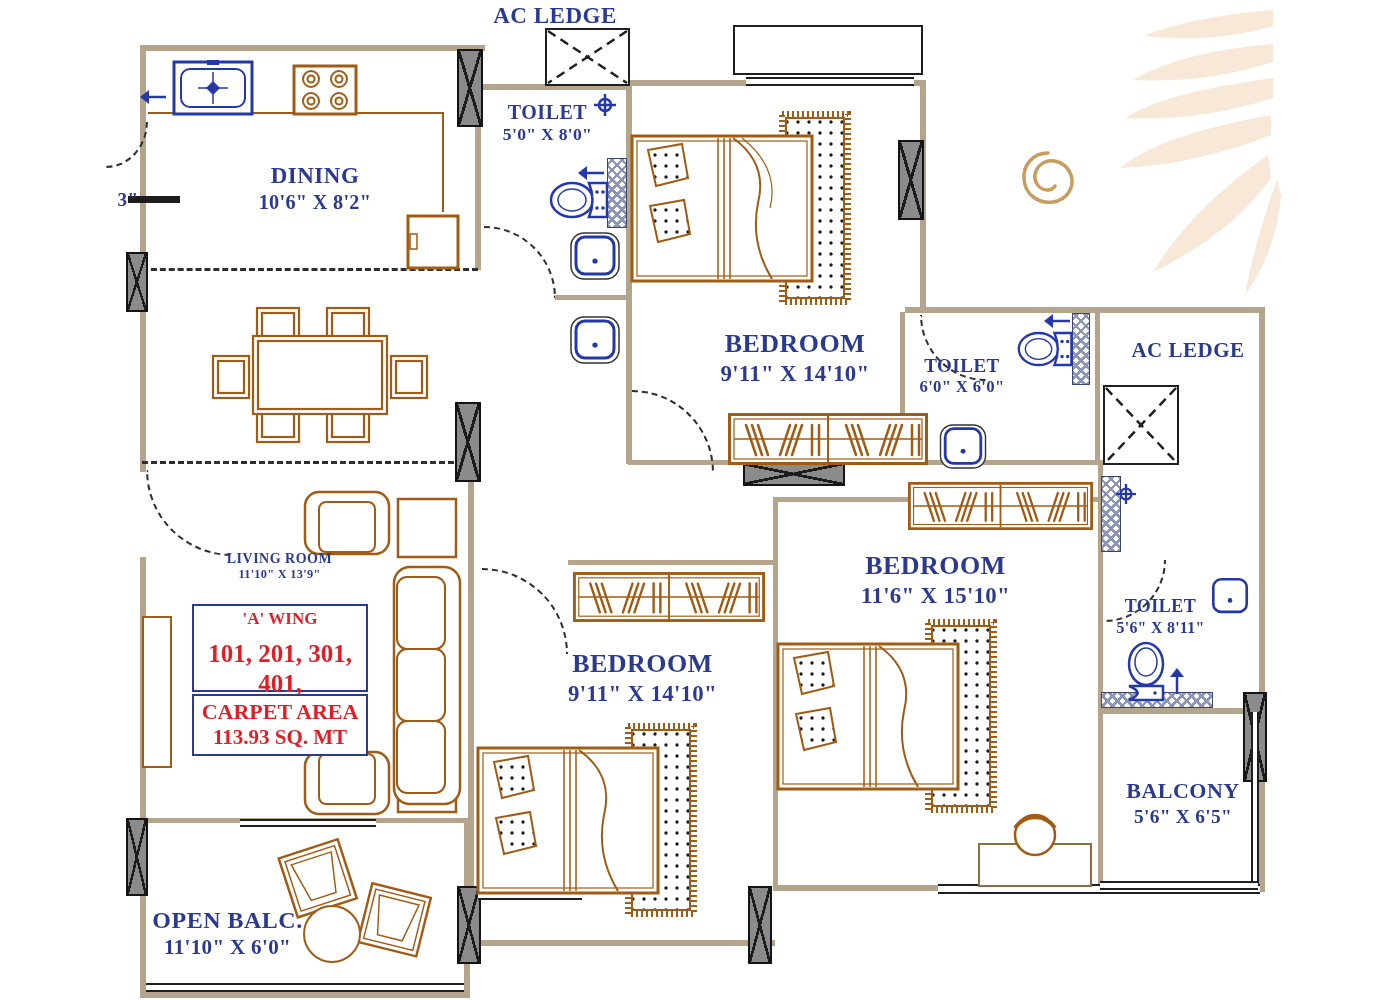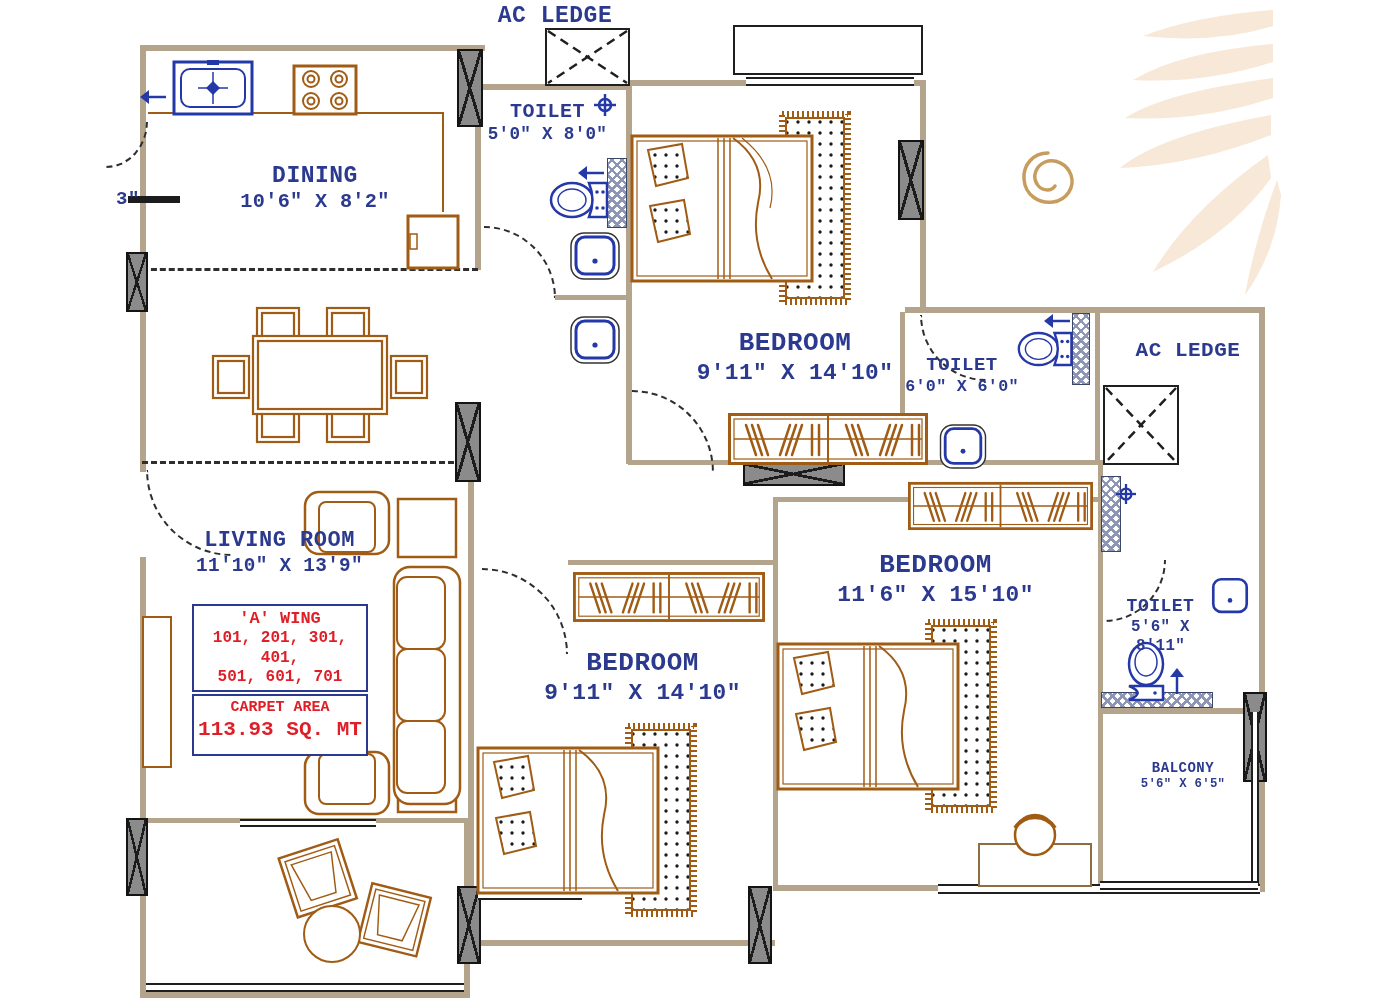--- a/index.html
+++ b/index.html
@@ -1,38 +1,38 @@
 <!DOCTYPE html>
 <html><head>
 <meta charset="utf-8">
 <style>
   html,body{margin:0;padding:0;background:#ffffff;}
   .plan{position:relative;width:1400px;height:1000px;background:#fff;overflow:hidden;
-        font-family:Liberation Mono, monospace;}
+        font-family:Liberation Serif, serif;}
   .w{position:absolute;background:#b5a48c;}
   .wd{position:absolute;height:0;border-top:3px dashed #2e2e2e;}
   .cl{position:absolute;background:
       linear-gradient(to top right, transparent 46%, #1c1c1c 46%, #1c1c1c 53%, transparent 53%),
       linear-gradient(to bottom right, transparent 46%, #1c1c1c 46%, #1c1c1c 53%, transparent 53%),
       #8b8b8b;border:2px solid #141414;box-sizing:border-box;}
   .win{position:absolute;background:#fff;border:2px solid #1f1f1f;box-sizing:border-box;}
   .win2{position:absolute;background:#fff;border-top:2px solid #1f1f1f;border-bottom:2px solid #1f1f1f;box-sizing:border-box;}
   .win2v{position:absolute;background:#fff;border-left:2px solid #1f1f1f;border-right:2px solid #1f1f1f;box-sizing:border-box;}
   .hatch{position:absolute;border:1px solid #3c4668;box-sizing:border-box;background:
       repeating-linear-gradient(45deg,#8e96b5 0 2.5px,transparent 2.5px 7px),
       repeating-linear-gradient(-45deg,#8e96b5 0 2.5px,transparent 2.5px 7px),#fff;}
   .arc{position:absolute;box-sizing:border-box;}
   .fur{position:absolute;}
   .line{position:absolute;background:#a05c14;}
   .lbl{position:absolute;color:#2b3a8f;font-weight:bold;text-align:center;line-height:1.22;letter-spacing:.5px;}
   .lbl .dm{font-size:.88em;letter-spacing:.3px;}
   .ibox{position:absolute;border:2px solid #2b3a8f;background:#fff;color:#df1f28;font-weight:bold;
         text-align:center;box-sizing:border-box;padding-top:3px;line-height:1.2;}
   .ibox .t{font-size:17px;}
-  .ibox .l{font-size:16px;}
+  .ibox .l{font-size:25px;margin-top:10px;}
   .dresser{position:absolute;border:2px solid #8f6d42;background:#fff;box-sizing:border-box;}
   .tvunit{position:absolute;border:2px solid #a05c14;background:#fff;box-sizing:border-box;}
 </style>
 </head>
 <body>
 
 <div class="plan">
 
   <svg width="0" height="0" style="position:absolute">
     <defs>
@@ -429,47 +429,51 @@
     <div class="nm">BEDROOM</div>
     <div class="dm">9'11" X 14'10"</div>
   </div>
   <div class="lbl" style="left:903px;top:354px;width:118px;font-size:19px">
     <div class="nm">TOILET</div>
     <div class="dm">6'0" X 6'0"</div>
   </div>
   <div class="lbl" style="left:1118px;top:338px;width:140px;font-size:21px">
     <div class="nm">AC LEDGE</div>
   </div>
-  <div class="lbl" style="left:192px;top:528px;width:175px;font-size:22px">
+  <div class="lbl" style="left:192px;top:550px;width:175px;font-size:14px">
     <div class="nm">LIVING ROOM</div>
     <div class="dm">11'10" X 13'9"</div>
   </div>
   <div class="lbl" style="left:540px;top:648px;width:205px;font-size:26px">
     <div class="nm">BEDROOM</div>
     <div class="dm">9'11" X 14'10"</div>
   </div>
   <div class="lbl" style="left:833px;top:550px;width:205px;font-size:26px">
     <div class="nm">BEDROOM</div>
     <div class="dm">11'6" X 15'10"</div>
   </div>
   <div class="lbl" style="left:1103px;top:596px;width:115px;font-size:18px">
     <div class="nm">TOILET</div>
     <div class="dm">5'6" X 8'11"</div>
   </div>
-  <div class="lbl" style="left:1113px;top:760px;width:140px;font-size:14px">
+  <div class="lbl" style="left:1113px;top:778px;width:140px;font-size:22px">
     <div class="nm">BALCONY</div>
     <div class="dm">5'6" X 6'5"</div>
+  </div>
+  <div class="lbl" style="left:145px;top:906px;width:165px;font-size:24px">
+    <div class="nm">OPEN BALC.</div>
+    <div class="dm">11'10" X 6'0"</div>
   </div>
   <div class="lbl" style="left:108px;top:188px;width:40px;font-size:19px">
     <div class="nm">3"</div>
   </div>
 
   <div class="ibox" style="left:192px;top:604px;width:176px;height:88px">
     <div class="t">'A' WING</div>
     <div class="l">101, 201, 301, 401,</div>
     <div class="l">501, 601, 701</div>
   </div>
   <div class="ibox" style="left:192px;top:694px;width:176px;height:62px">
-    <div class="t" style="font-size:15px">CARPET AREA</div>
+    <div class="t" style="font-size:22px">CARPET AREA</div>
     <div class="t" style="font-size:21px">113.93 SQ. MT</div>
   </div>
 
 </div>
 
 </body></html>

